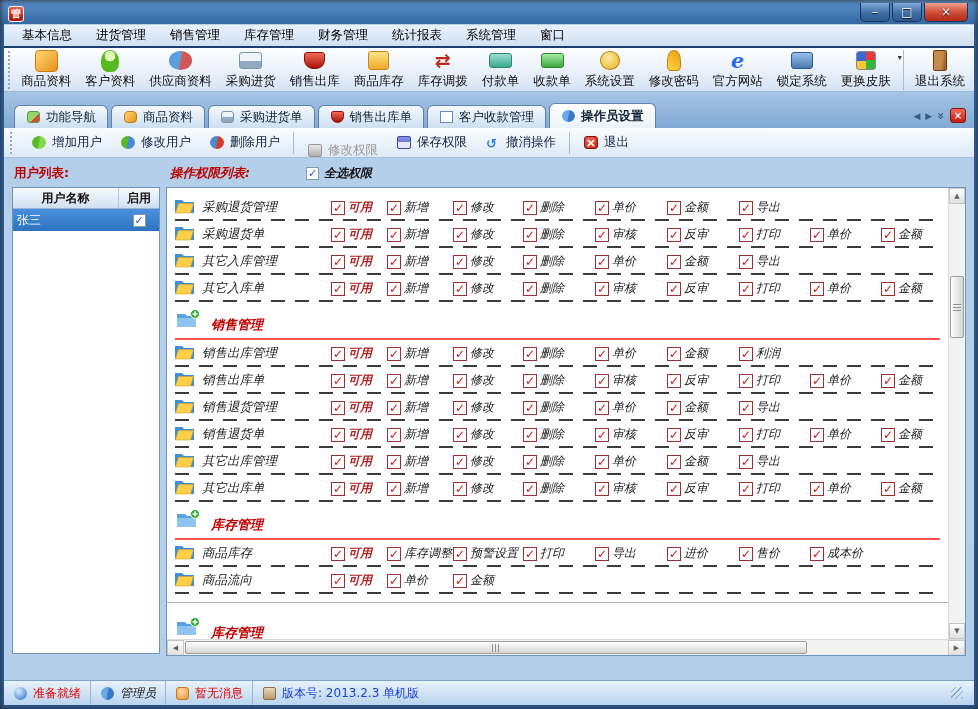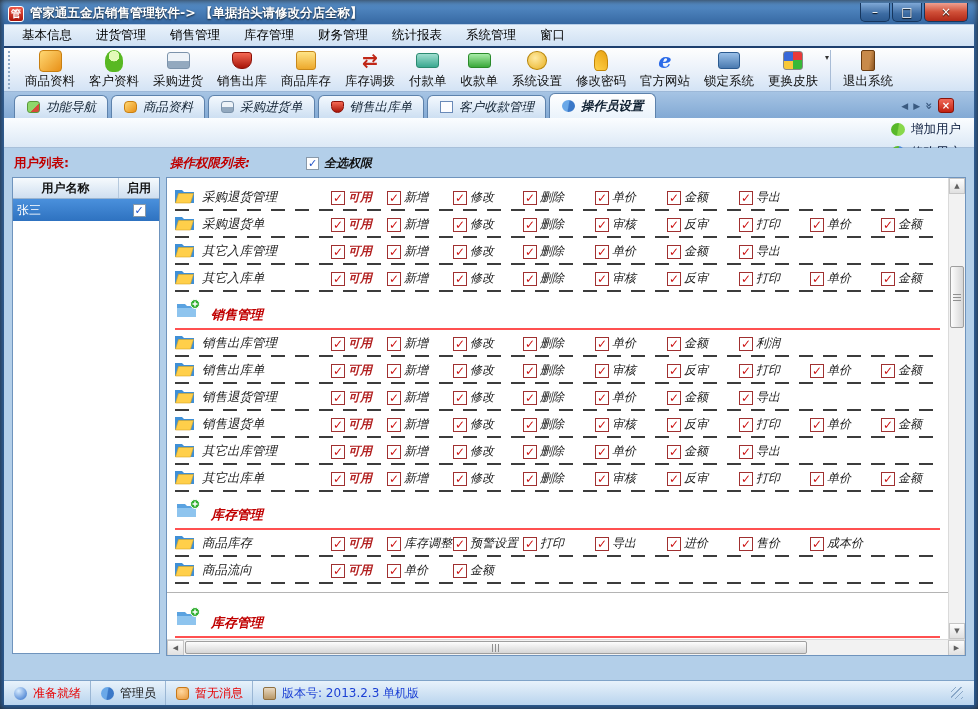--- a/index.html
+++ b/index.html
@@ -57,34 +57,34 @@
   .i-save-disk{background:linear-gradient(#8a96e8,#4a56b8);border:1px solid #3a46a0;border-radius:2px;width:90%;height:90%;box-shadow:inset 0 -6px 0 0 #e8e8f8;}
   .i-undo-arrows{color:#2a7ae0;font-size:16px;font-weight:bold;line-height:16px;}
   .i-transfer-arrows{color:#c02818;font-size:19px;font-weight:bold;line-height:19px;}
   .i-exit-x{background:radial-gradient(circle at 35% 30%,#f06a5a,#c02010);border:1px solid #8a1208;border-radius:3px;
             color:#fff;font-size:11px;font-weight:bold;width:100%;height:100%;display:flex;align-items:center;justify-content:center;}
   .i-ready{background:radial-gradient(circle at 35% 30%,#d8ecff,#2a6ac8);border-radius:50%;width:100%;height:100%;}
   .i-clock{background:radial-gradient(circle at 40% 35%,#fff,#9aaabb);border:1px solid #7890a8;border-radius:50%;width:100%;height:100%;}
   .i-message{background:radial-gradient(circle at 40% 30%,#ffd8a0,#e8983a);border:1px solid #c87818;border-radius:3px;width:100%;height:100%;}
   .i-version{background:linear-gradient(#e8d8c0,#b89868);border:1px solid #907040;border-radius:2px;width:100%;height:100%;}
   
-  .tabbar{height:26px;background:linear-gradient(#a6c4e4,#82a9d4);display:flex;align-items:flex-end;padding:0 20px 0 10px;font-style:italic;}
+  .tabbar{height:36px;background:linear-gradient(#a6c4e4,#82a9d4);display:flex;align-items:flex-end;padding:0 8px 0 10px;}
   .tab{height:23px;display:flex;align-items:center;gap:5px;padding:0 11px;margin-right:3px;
        border:1px solid #5d82ac;border-bottom:none;border-radius:6px 6px 0 0;
        background:linear-gradient(#f4f9fe,#cddff2);font-size:12.5px;color:#123;white-space:nowrap;}
   .tab.active{background:linear-gradient(#ffffff,#eaf3fb);font-weight:bold;height:25px;}
   .tab .tico-sm{width:15px;height:14px;display:flex;align-items:center;justify-content:center;}
   .tabnav{margin-left:auto;display:flex;align-items:center;gap:5px;padding-bottom:5px;color:#3a5a80;}
   .tabnav .arr{font-size:9px;}
   .tabnav .more{font-size:12px;transform:rotate(90deg);font-weight:bold;}
   .tab-close{width:16px;height:15px;background:linear-gradient(#f06a5a,#c02010);border:1px solid #8a1208;border-radius:3px;
              color:#fff;font-size:10px;font-weight:bold;display:flex;align-items:center;justify-content:center;}
   
   .actionbar{height:30px;background:linear-gradient(#fbfdff,#dcbe  );background:linear-gradient(#fbfdff,#dce9f6);
-             border-bottom:1px solid #a8c0da;display:flex;align-items:flex-end;padding:0 4px;flex-direction:column;}
+             border-bottom:1px solid #a8c0da;display:flex;align-items:center;padding:0 4px;}
   .ab-grip{width:6px;height:22px;border-left:2px dotted #8fa9c6;margin:0 6px 0 2px;}
   .abtn{display:flex;align-items:center;gap:5px;padding:3px 9px;font-size:12.5px;color:#102040;}
   .abtn .aico{width:16px;height:15px;display:flex;align-items:center;justify-content:center;}
   .abtn.disabled{color:#9a9a9a;margin-top:16px;}
   .ab-sep{width:1px;height:22px;background:#a8bcd6;margin:0 4px;}
   
   .main{flex:1;display:flex;background:#b3cfe9;overflow:hidden;}
   .left-panel{width:158px;padding:4px 2px 26px 8px;display:flex;flex-direction:column;}
   .lp-title{color:#c00000;font-weight:bold;font-size:12.5px;padding:3px 0 5px 2px;}
   .user-table{flex:1;background:#fff;border:1px solid #6f94bd;display:flex;flex-direction:column;}
@@ -133,34 +133,33 @@
   .hthumb{height:13px;flex:0 0 78%;margin-left:1px;background:linear-gradient(#fdfdfd,#d6d6d6);
           border:1px solid #9f9f9f;border-radius:2px;display:flex;align-items:center;justify-content:center;}
   .hthumb .grip{width:8px;height:8px;background:repeating-linear-gradient(90deg,#909090 0 1px,transparent 1px 3px);}
   .hspacer{flex:1;}
   
   .statusbar{height:25px;background:linear-gradient(#e8f2fb,#b9d4ee);border-top:1px solid #7fa3c8;
              display:flex;align-items:center;font-size:12px;}
   .sb-sec{display:flex;align-items:center;gap:6px;padding:0 9px;height:100%;border-right:1px solid #9ab6d4;white-space:nowrap;}
   .sb-sec:last-child{border-right:none;flex:1;}
   .sb-ico{width:14px;height:14px;display:flex;align-items:center;justify-content:center;flex:0 0 auto;}
-  .t-red{color:#e80000;}.t-blue{color:#1b3fd4;}.t-black{color:#111;}
+  .t-red{color:#e80000;}.t-blue{color:#1b3fd4;}.t-black{color:#111;font-style:italic;}
   .sb-time{margin-left:14px;}
   .sb-week{margin-left:10px;}
   .resize-grip{margin-left:auto;width:12px;height:12px;margin-right:2px;
                background:repeating-linear-gradient(135deg,transparent 0 3px,#8aa8c8 3px 4px);}
 </style>
 </head>
 <body>
 
 <div class="window">
 
   <div class="titlebar">
     <div class="app-icon">管</div>
-    <div class="title-text">管家通五金店销售管理软件-&gt; 【单据抬头请修改分店全称】</div>
     <div class="win-controls">
       <div class="wc">–</div>
       <div class="wc">□</div>
       <div class="wc close">×</div>
     </div>
   </div>
 
   <div class="menubar">
       <span class="menu-item">基本信息</span>
       <span class="menu-item">进货管理</span>
@@ -181,20 +180,26 @@
         <span class="tlabel">商品资料</span>
       </div>
       <div class="tbtn">
         <div class="tico">
           <span class="ig i-customer"></span>
         </div>
         <span class="tlabel">客户资料</span>
       </div>
       <div class="tbtn">
         <div class="tico">
+          <span class="ig i-supplier"></span>
+        </div>
+        <span class="tlabel">供应商资料</span>
+      </div>
+      <div class="tbtn">
+        <div class="tico">
           <span class="ig i-purchase-truck"></span>
         </div>
         <span class="tlabel">采购进货</span>
       </div>
       <div class="tbtn">
         <div class="tico">
           <span class="ig i-sales-basket"></span>
         </div>
         <span class="tlabel">销售出库</span>
       </div>

